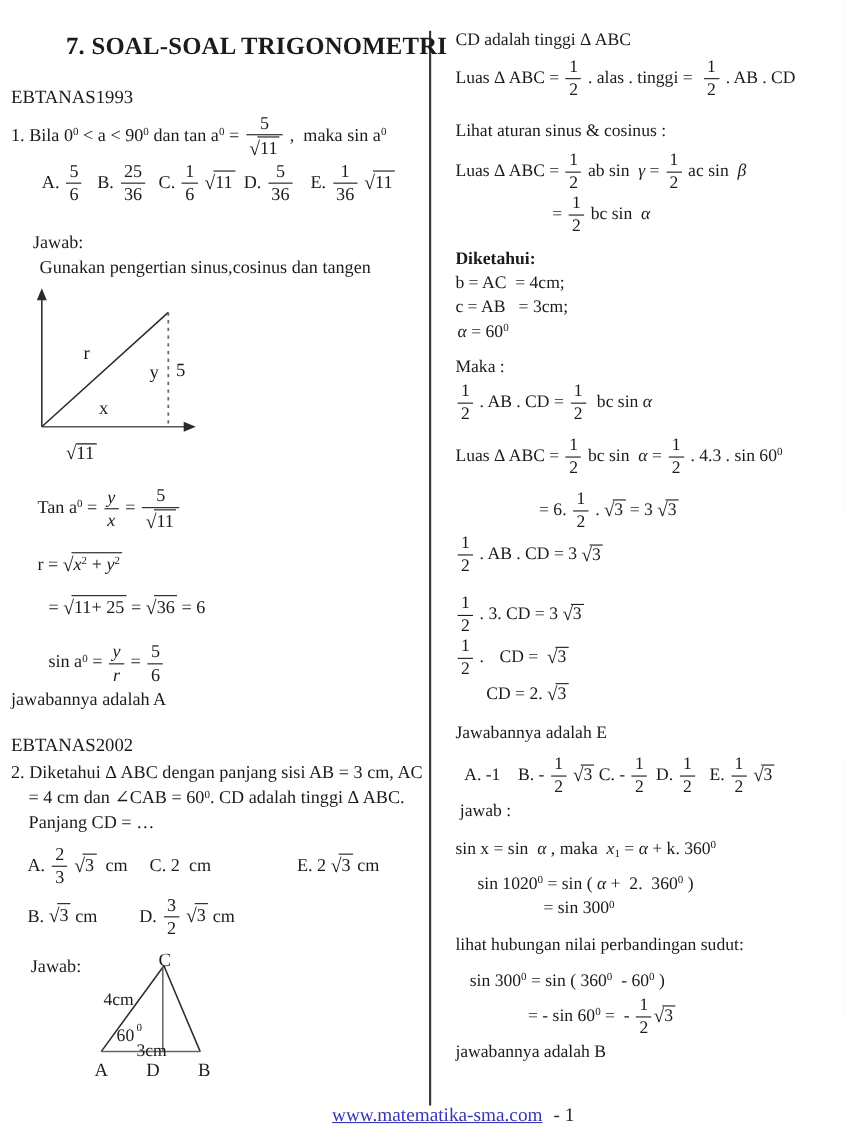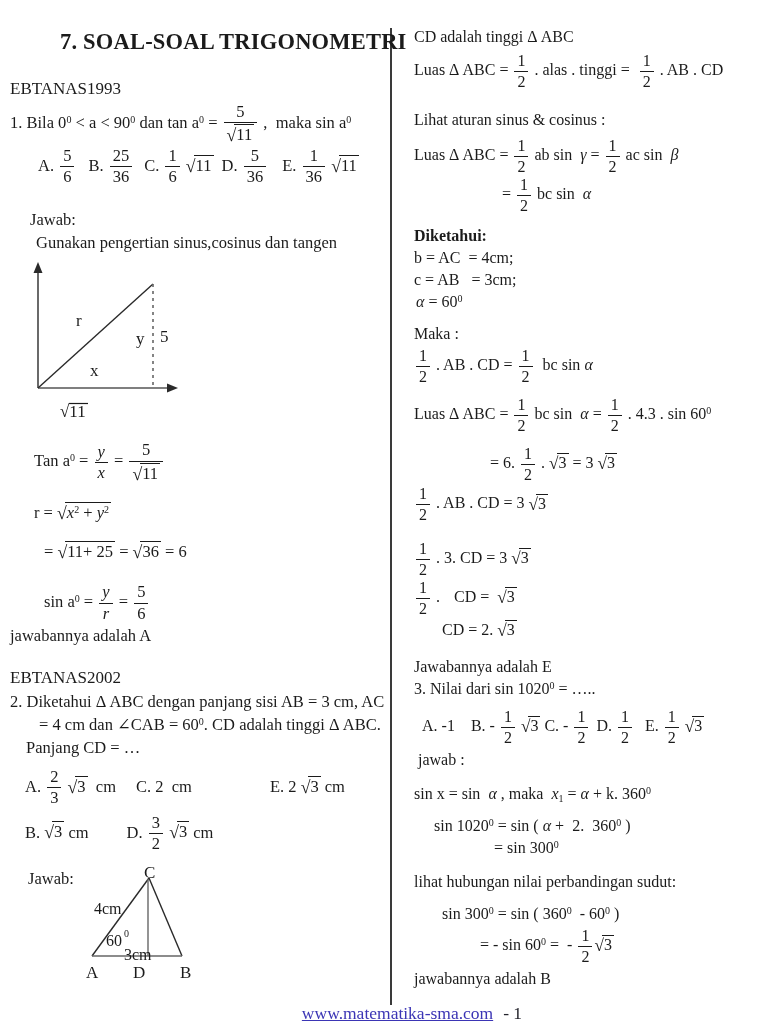--- a/index.html
+++ b/index.html
@@ -68,21 +68,21 @@
     </div>
 
     <div>
         <div class="line" style="margin-top: 8px; margin-left: 24px;"><span class="mt">Tan a</span><sup>0</sup><span class="mt"> = </span><span class="frac"><span class="num"><span class="mi">y</span></span><span class="den"><span class="mi">x</span></span></span><span class="mt"> = </span><span class="frac"><span class="num"><span class="mt">5</span></span><span class="den"><span class="sqrt"><span class="rsign">√</span><span class="rad"><span class="mt">11</span></span></span></span></span></div>
         <div class="line" style="margin-top: 16px; margin-left: 24px;"><span class="mt">r = </span><span class="sqrt"><span class="rsign">√</span><span class="rad"><span class="mi">x</span><sup>2</sup><span class="mt"> + </span><span class="mi">y</span><sup>2</sup></span></span></div>
         <div class="line" style="margin-top: 14px; margin-left: 34px;"><span class="mt">= </span><span class="sqrt"><span class="rsign">√</span><span class="rad"><span class="mt">11+ 25</span></span></span><span class="mt"> = </span><span class="sqrt"><span class="rsign">√</span><span class="rad"><span class="mt">36</span></span></span><span class="mt"> = 6</span></div>
         <div class="line" style="margin-top: 20px; margin-left: 34px;"><span class="mt">sin a</span><sup>0</sup><span class="mt"> = </span><span class="frac"><span class="num"><span class="mi">y</span></span><span class="den"><span class="mi">r</span></span></span><span class="mt"> = </span><span class="frac"><span class="num"><span class="mt">5</span></span><span class="den"><span class="mt">6</span></span></span></div>
         <div class="line" style="margin-top: 2px;"><span class="mt">jawabannya adalah A</span></div>
         <div class="line heading" style="margin-top: 18px;"><span class="mt">EBTANAS2002</span></div>
         <div class="line" style="margin-top: 2px;"><span class="mt">2. Diketahui Δ ABC dengan panjang sisi AB = 3 cm, AC</span></div>
-        <div class="line" style="margin-left: 29px;"><span class="mt">= 4 cm dan ∠CAB = 60</span><sup>0</sup><span class="mt">. CD adalah tinggi Δ ABC.</span></div>
+        <div class="line" style="margin-left: 16px;"><span class="mt">= 4 cm dan ∠CAB = 60</span><sup>0</sup><span class="mt">. CD adalah tinggi Δ ABC.</span></div>
         <div class="line" style="margin-left: 16px;"><span class="mt">Panjang CD = …</span></div>
         <div class="line" style="margin-top: 8px; margin-left: 15px;"><span class="mt">A. </span><span class="frac"><span class="num"><span class="mt">2</span></span><span class="den"><span class="mt">3</span></span></span><span class="mt"> </span><span class="sqrt"><span class="rsign">√</span><span class="rad"><span class="mt">3</span></span></span><span class="mt">  cm</span><span class="msp" style="width: 20px;"></span><span class="mt">C. 2  cm</span><span class="msp" style="width: 78px;"></span><span class="mt">E. 2 </span><span class="sqrt"><span class="rsign">√</span><span class="rad"><span class="mt">3</span></span></span><span class="mt"> cm</span></div>
         <div class="line" style="margin-top: 6px; margin-left: 15px;"><span class="mt">B. </span><span class="sqrt"><span class="rsign">√</span><span class="rad"><span class="mt">3</span></span></span><span class="mt"> cm</span><span class="msp" style="width: 38px;"></span><span class="mt">D. </span><span class="frac"><span class="num"><span class="mt">3</span></span><span class="den"><span class="mt">2</span></span></span><span class="mt"> </span><span class="sqrt"><span class="rsign">√</span><span class="rad"><span class="mt">3</span></span></span><span class="mt"> cm</span></div>
       </div>
 
     <div class="jawab-row">
       <span class="jlabel">Jawab:</span>
       <svg width="150" height="116" viewBox="0 0 150 116">
         <line x1="8" y1="90" x2="65" y2="12" stroke="#2a2a2a" stroke-width="1.4"></line>
         <line x1="98" y1="90" x2="65" y2="12" stroke="#2a2a2a" stroke-width="1.4"></line>
@@ -113,28 +113,27 @@
         <div class="line" style="margin-left: 2px;"><span class="mi">α</span><span class="mt"> = 60</span><sup>0</sup></div>
         <div class="line" style="margin-top: 10px;"><span class="mt">Maka :</span></div>
         <div class="line" style="margin-top: 2px;"><span class="frac"><span class="num"><span class="mt">1</span></span><span class="den"><span class="mt">2</span></span></span><span class="mt"> . AB . CD = </span><span class="frac"><span class="num"><span class="mt">1</span></span><span class="den"><span class="mt">2</span></span></span><span class="mt">  bc sin </span><span class="mi">α</span></div>
         <div class="line" style="margin-top: 10px;"><span class="mt">Luas Δ ABC = </span><span class="frac"><span class="num"><span class="mt">1</span></span><span class="den"><span class="mt">2</span></span></span><span class="mt"> bc sin  </span><span class="mi">α</span><span class="mt"> = </span><span class="frac"><span class="num"><span class="mt">1</span></span><span class="den"><span class="mt">2</span></span></span><span class="mt"> . 4.3 . sin 60</span><sup>0</sup></div>
         <div class="line" style="margin-top: 10px; margin-left: 76px;"><span class="mt">= 6. </span><span class="frac"><span class="num"><span class="mt">1</span></span><span class="den"><span class="mt">2</span></span></span><span class="mt"> . </span><span class="sqrt"><span class="rsign">√</span><span class="rad"><span class="mt">3</span></span></span><span class="mt"> = 3 </span><span class="sqrt"><span class="rsign">√</span><span class="rad"><span class="mt">3</span></span></span></div>
         <div class="line" style="margin-top: 2px;"><span class="frac"><span class="num"><span class="mt">1</span></span><span class="den"><span class="mt">2</span></span></span><span class="mt"> . AB . CD = 3 </span><span class="sqrt"><span class="rsign">√</span><span class="rad"><span class="mt">3</span></span></span></div>
         <div class="line" style="margin-top: 16px;"><span class="frac"><span class="num"><span class="mt">1</span></span><span class="den"><span class="mt">2</span></span></span><span class="mt"> . 3. CD = 3 </span><span class="sqrt"><span class="rsign">√</span><span class="rad"><span class="mt">3</span></span></span></div>
         <div class="line"><span class="frac"><span class="num"><span class="mt">1</span></span><span class="den"><span class="mt">2</span></span></span><span class="mt"> .</span><span class="msp" style="width: 14px;"></span><span class="mt">CD =  </span><span class="sqrt"><span class="rsign">√</span><span class="rad"><span class="mt">3</span></span></span></div>
         <div class="line" style="margin-left: 28px;"><span class="mt">CD = 2. </span><span class="sqrt"><span class="rsign">√</span><span class="rad"><span class="mt">3</span></span></span></div>
         <div class="line" style="margin-top: 14px;"><span class="mt">Jawabannya adalah E</span></div>
-        <div class="line"><span class="mt">3. Nilai dari sin 1020</span><sup>0</sup><span class="mt"> = …..</span></div>
         <div class="line" style="margin-top: 8px; margin-left: 8px;"><span class="mt">A. -1</span><span class="msp" style="width: 16px;"></span><span class="mt">B. - </span><span class="frac"><span class="num"><span class="mt">1</span></span><span class="den"><span class="mt">2</span></span></span><span class="mt"> </span><span class="sqrt"><span class="rsign">√</span><span class="rad"><span class="mt">3</span></span></span><span class="msp" style="width: 4px;"></span><span class="mt">C. - </span><span class="frac"><span class="num"><span class="mt">1</span></span><span class="den"><span class="mt">2</span></span></span><span class="msp" style="width: 6px;"></span><span class="mt">D. </span><span class="frac"><span class="num"><span class="mt">1</span></span><span class="den"><span class="mt">2</span></span></span><span class="msp" style="width: 11px;"></span><span class="mt">E. </span><span class="frac"><span class="num"><span class="mt">1</span></span><span class="den"><span class="mt">2</span></span></span><span class="mt"> </span><span class="sqrt"><span class="rsign">√</span><span class="rad"><span class="mt">3</span></span></span></div>
         <div class="line" style="margin-top: 2px; margin-left: 4px;"><span class="mt">jawab :</span></div>
         <div class="line" style="margin-top: 12px;"><span class="mt">sin x = sin  </span><span class="mi">α</span><span class="mt"> , maka  </span><span class="mi">x</span><sub>1</sub><span class="mt"> = </span><span class="mi">α</span><span class="mt"> + k. 360</span><sup>0</sup></div>
         <div class="line" style="margin-top: 10px; margin-left: 20px;"><span class="mt">sin 1020</span><sup>0</sup><span class="mt"> = sin ( </span><span class="mi">α</span><span class="mt"> +  2.  360</span><sup>0</sup><span class="mt"> )</span></div>
         <div class="line" style="margin-left: 80px;"><span class="mt">= sin 300</span><sup>0</sup></div>
         <div class="line" style="margin-top: 12px;"><span class="mt">lihat hubungan nilai perbandingan sudut:</span></div>
-        <div class="line" style="margin-top: 10px; margin-left: 28px;"><span class="mt">sin 300</span><sup>0</sup><span class="mt"> = sin ( 360</span><sup>0</sup><span class="mt">  - 60</span><sup>0</sup><span class="mt"> )</span></div>
+        <div class="line" style="margin-top: 10px; margin-left: 13px;"><span class="mt">sin 300</span><sup>0</sup><span class="mt"> = sin ( 360</span><sup>0</sup><span class="mt">  - 60</span><sup>0</sup><span class="mt"> )</span></div>
         <div class="line" style="margin-top: 2px; margin-left: 66px;"><span class="mt">= - sin 60</span><sup>0</sup><span class="mt"> =  - </span><span class="frac"><span class="num"><span class="mt">1</span></span><span class="den"><span class="mt">2</span></span></span><span class="sqrt"><span class="rsign">√</span><span class="rad"><span class="mt">3</span></span></span></div>
         <div class="line" style="margin-top: 2px;"><span class="mt">jawabannya adalah B</span></div>
       </div>
   </div>
 
   <div class="footer">
     <a>www.matematika-sma.com</a><span class="pg">-  1</span>
   </div>
 
 </div>

